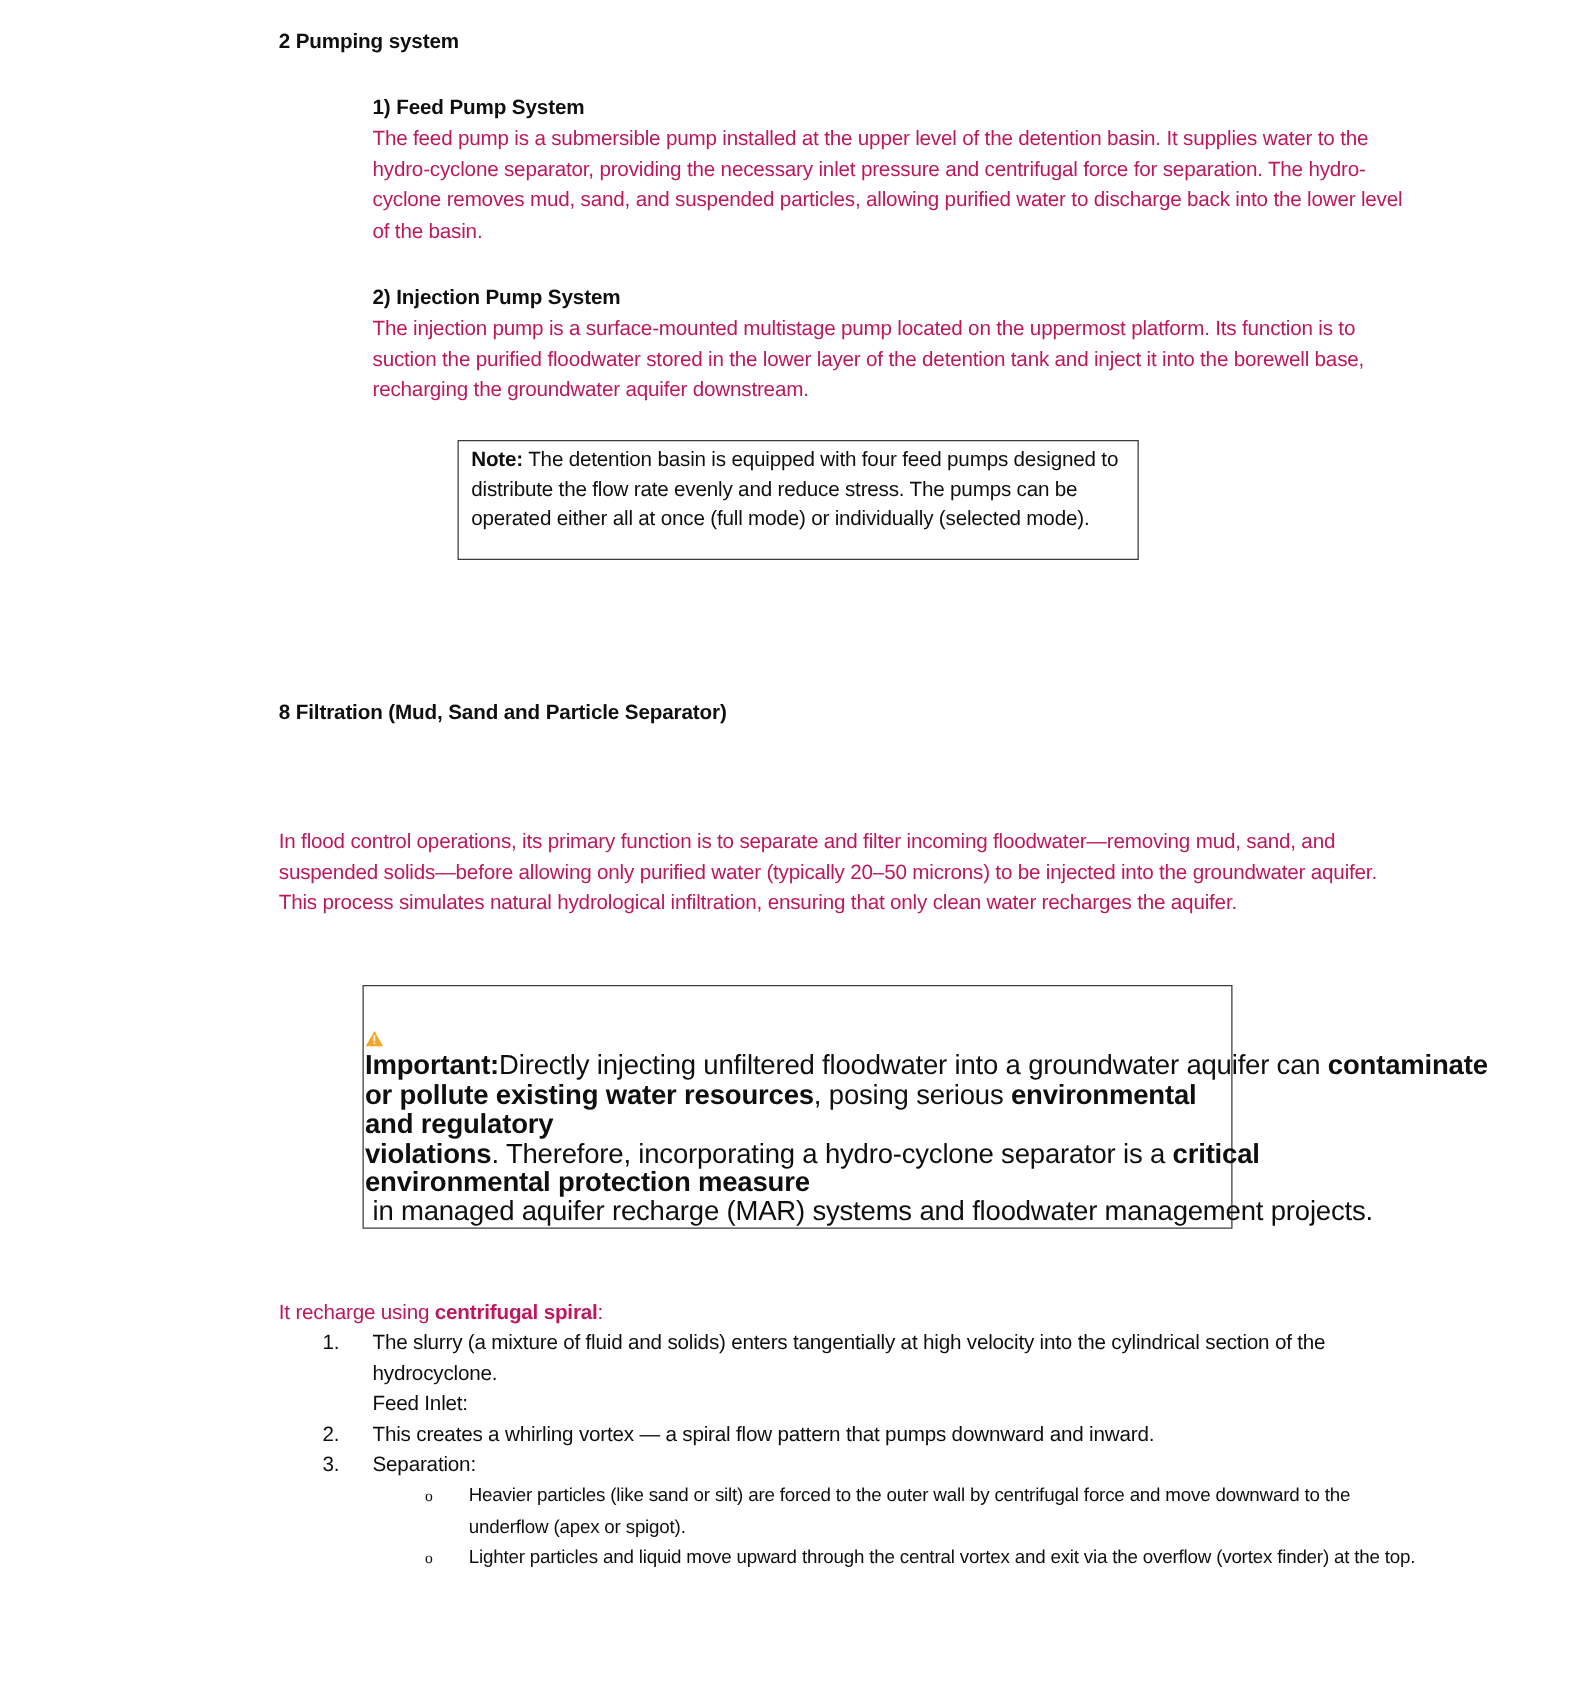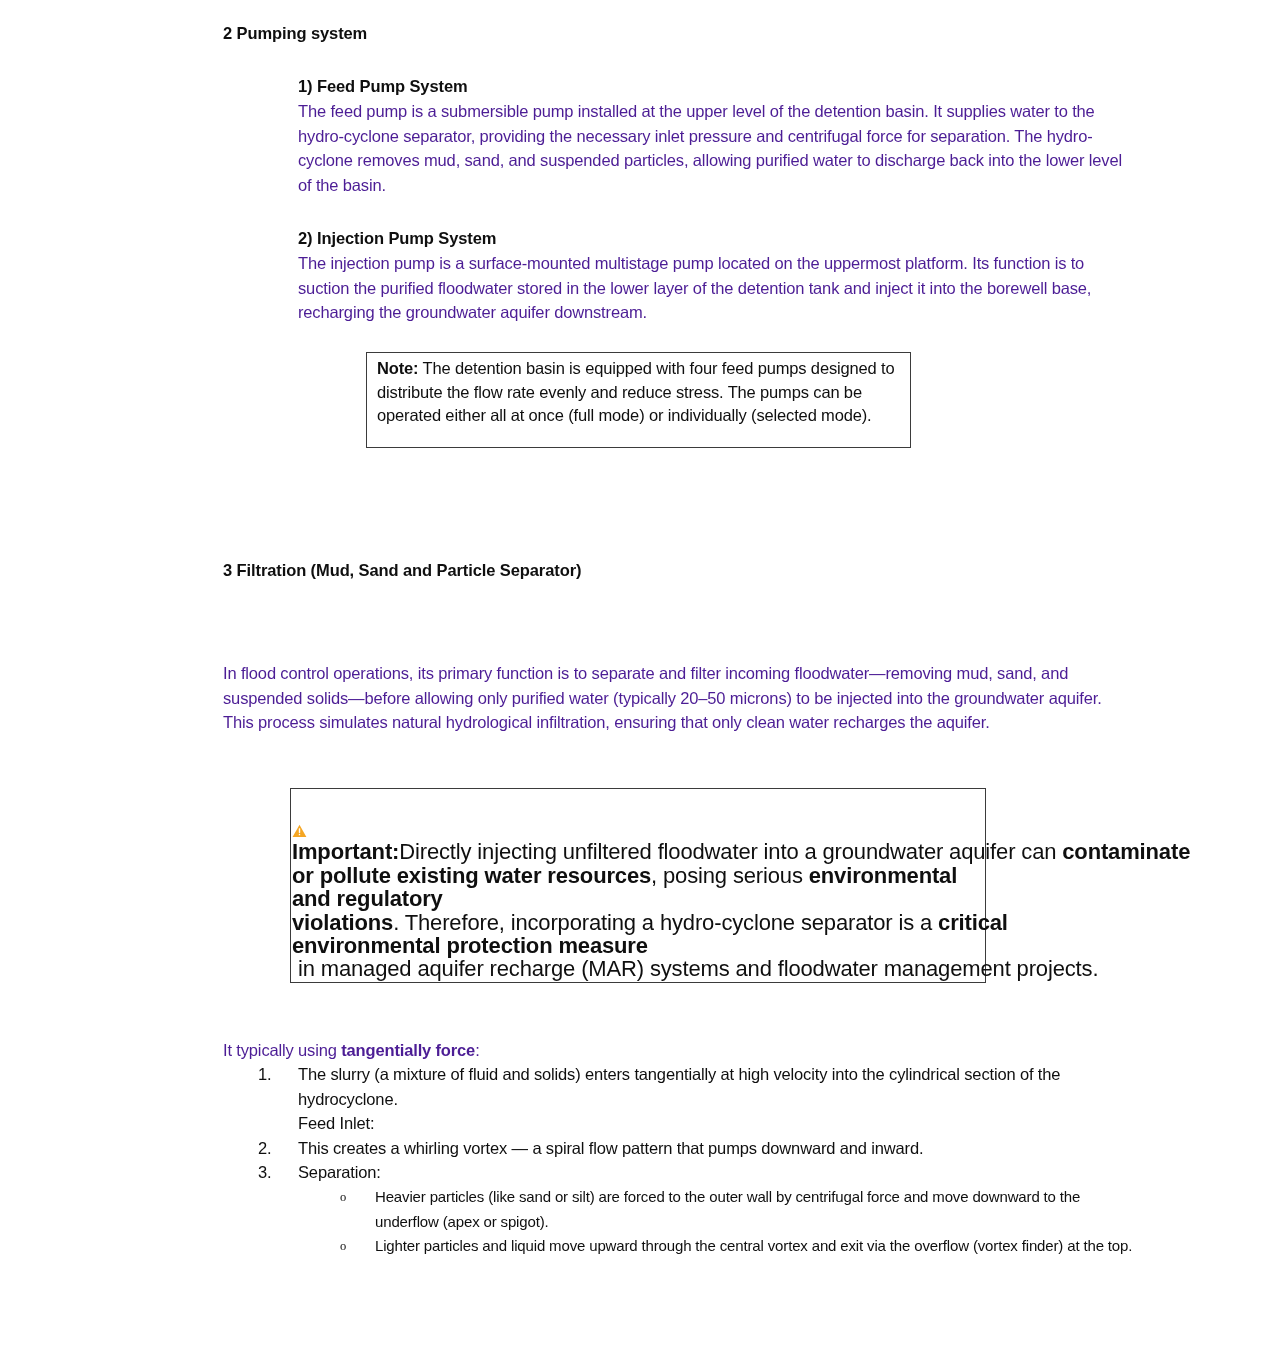--- a/index.html
+++ b/index.html
@@ -39,21 +39,21 @@
     letter-spacing: -0.1px;
     line-height: 1.35;
     white-space: nowrap;
   }
   .para {
     position: absolute;
     font-size: 16.5px;
     font-weight: 400;
     line-height: 24.6px;
     letter-spacing: -0.15px;
-    color: #4c1d95;
+    color: #be185d;
   }
   .para b { font-weight: 700; }
 
   
   .note-box {
     position: absolute;
     left: 366px;
     top: 352px;
     width: 545px;
     height: 96px;
@@ -152,38 +152,38 @@
   <div class="h-sub" style="left:298px; top:227px;">2) Injection Pump System</div>
 
   <div class="para" style="left:298px; top:251px; width:825px;">The injection pump is a surface-mounted multistage pump located on the uppermost platform. Its function is to suction the purified floodwater stored in the lower layer of the detention tank and inject it into the borewell base, recharging the groundwater aquifer downstream.</div>
 
   <div class="note-box"></div>
   <div class="note-text">
     <b>Note:</b>
     <span>The detention basin is equipped with four feed pumps designed to distribute the flow rate evenly and reduce stress. The pumps can be operated either all at once (full mode) or individually (selected mode).</span>
   </div>
 
-  <div class="h-sec" style="left:223px; top:559px;">3 Filtration (Mud, Sand and Particle Separator)</div>
+  <div class="h-sec" style="left:223px; top:559px;">8 Filtration (Mud, Sand and Particle Separator)</div>
 
 
   <div class="para" style="left:223px; top:661px; width:905px;">In flood control operations, its primary function is to separate and filter incoming floodwater—removing mud, sand, and suspended solids—before allowing only purified water (typically 20–50 microns) to be injected into the groundwater aquifer. This process simulates natural hydrological infiltration, ensuring that only clean water recharges the aquifer.</div>
 
   <div class="imp-box"></div>
   <div class="imp-text">
     <span class="warn-ico">
       <svg viewBox="0 0 16 15" width="15" height="14" xmlns="http://www.w3.org/2000/svg">
         <path d="M8 0.8 L15.4 13.9 L0.6 13.9 Z" fill="#f5a623"></path>
         <rect x="7.25" y="4.6" width="1.5" height="5.0" fill="#ffffff" rx="0.4"></rect>
         <rect x="7.25" y="10.5" width="1.5" height="1.6" fill="#ffffff" rx="0.4"></rect>
       </svg>
     </span><b>Important:</b><span style="white-space:pre">Directly injecting unfiltered floodwater into a groundwater aquifer can </span><b>contaminate or pollute existing water resources</b><span style="white-space:pre">, posing serious </span><b>environmental and regulatory violations</b><span style="white-space:pre">. Therefore, incorporating a hydro-cyclone separator is a </span><b>critical environmental protection measure</b><span style="white-space:pre"> in managed aquifer recharge (MAR) systems and floodwater management projects.</span>
   </div>
 
   <div class="para" style="left:223px; top:1038px; width:905px;">
-    <span style="white-space:pre">It typically using </span><b>tangentially force</b><span>:</span>
+    <span style="white-space:pre">It recharge using </span><b>centrifugal spiral</b><span>:</span>
   </div>
 
   <div class="ol-wrap" id="steps-list">
       <div class="li-row">
         <span class="li-num">1.</span>
         <div class="li-body">
           <div>The slurry (a mixture of fluid and solids) enters tangentially at high velocity into the cylindrical section of the hydrocyclone.</div>
           <div>Feed Inlet:</div>
         </div>
       </div>

